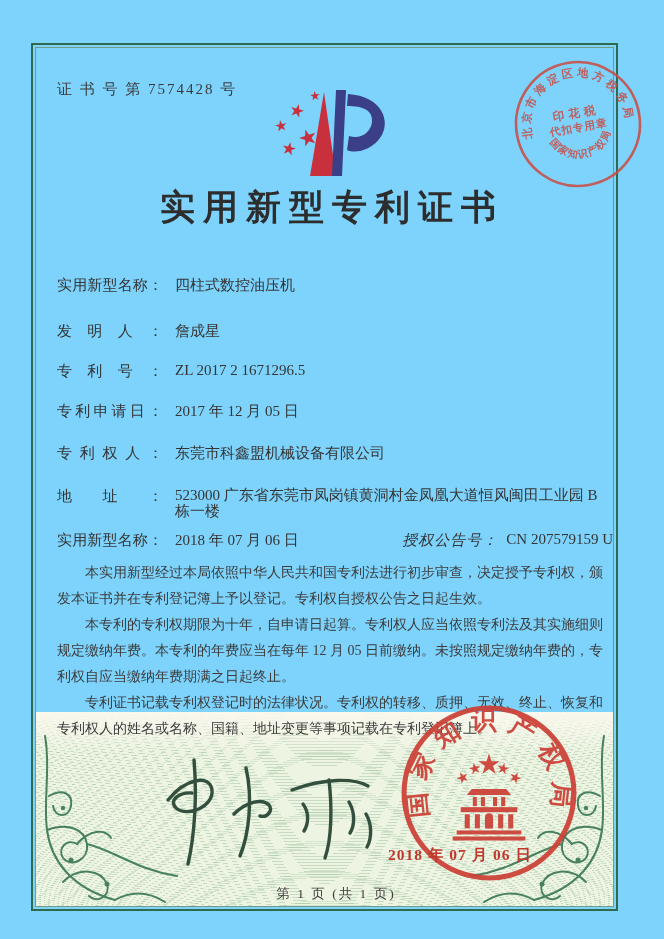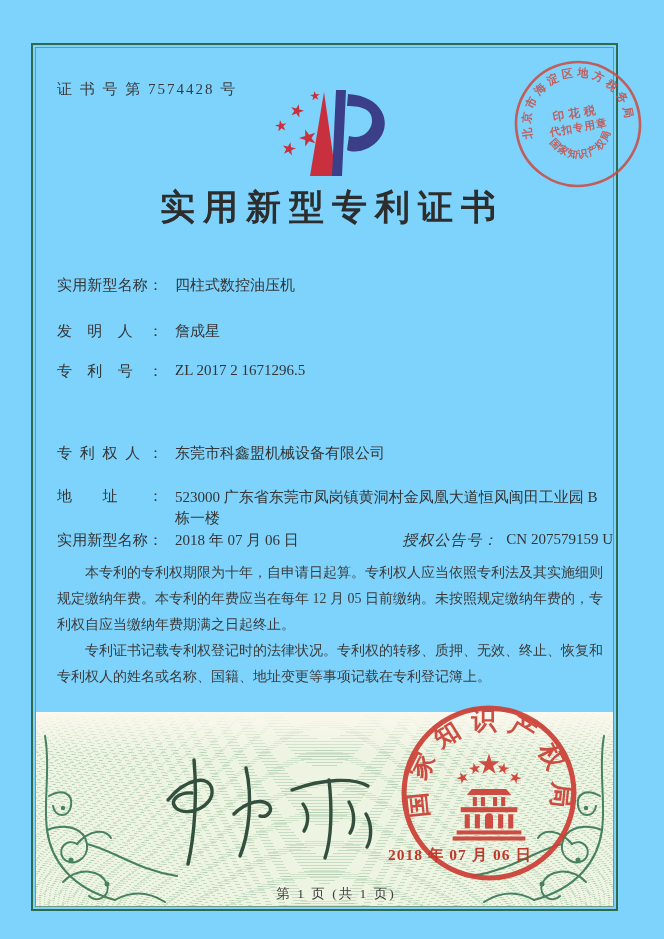--- a/index.html
+++ b/index.html
@@ -24,21 +24,21 @@
   .band::before{content:"";position:absolute;left:0;top:0;right:0;height:42px;
     background:linear-gradient(#fbf8ee, rgba(251,248,238,0));}
 
   .certno{position:absolute;left:57px;top:80px;font-size:15px;letter-spacing:2px;color:#3a3a3a;}
   .title{position:absolute;left:0;right:0;top:184px;text-align:center;
     font-size:35px;font-weight:bold;letter-spacing:8px;color:#2d2d2d;}
 
   .row{position:absolute;left:57px;display:flex;font-size:15px;color:#353535;width:556px;}
   .row .lab{width:106px;flex:0 0 106px;text-align:justify;text-align-last:justify;}
   .row .val{margin-left:12px;}
-  .row .val.addr{width:428px;line-height:21px;}
+  .row .val.addr{width:428px;line-height:16px;}
   .grant{margin-left:auto;display:flex;}
   .grant .lab2{letter-spacing:1px;font-style:italic;}
   .grant .val{margin-left:8px;}
 
   .paras{position:absolute;left:57px;top:560px;width:553px;
     font-size:14px;line-height:26px;color:#3c3c3c;}
   .paras p{margin:0;text-indent:2em;}
 
   .signer{position:absolute;left:62px;top:784px;font-size:17px;line-height:34px;
     letter-spacing:4px;color:#2e2e2e;}
@@ -141,38 +141,43 @@
     <span class="val">詹成星</span>
   </div>
   <div class="row" style="top:276px">
     <span class="lab">实用新型名称：</span>
     <span class="val">四柱式数控油压机</span>
   </div>
   <div class="row" style="top:362px">
     <span class="lab">专利号：</span>
     <span class="val">ZL 2017 2 1671296.5</span>
   </div>
+  <div class="row" style="top:402px">
+    <span class="lab">专利申请日：</span>
+    <span class="val">2017 年 12 月 05 日</span>
+  </div>
   <div class="row" style="top:444px">
     <span class="lab">专利权人：</span>
     <span class="val">东莞市科鑫盟机械设备有限公司</span>
   </div>
   <div class="row" style="top:487px">
     <span class="lab">地址：</span>
     <span class="val addr">523000 广东省东莞市凤岗镇黄洞村金凤凰大道恒风闽田工业园 B 栋一楼</span>
   </div>
   <div class="row" style="top:531px">
     <span class="lab">实用新型名称：</span>
     <span class="val">2018 年 07 月 06 日</span>
     <span class="grant">
       <span class="lab2">授权公告号：</span>
       <span class="val">CN 207579159 U</span>
     </span>
   </div>
 
   <div class="paras">
+    <p>本实用新型经过本局依照中华人民共和国专利法进行初步审查，决定授予专利权，颁发本证书并在专利登记簿上予以登记。专利权自授权公告之日起生效。</p>
     <p>本专利的专利权期限为十年，自申请日起算。专利权人应当依照专利法及其实施细则规定缴纳年费。本专利的年费应当在每年 12 月 05 日前缴纳。未按照规定缴纳年费的，专利权自应当缴纳年费期满之日起终止。</p>
     <p>专利证书记载专利权登记时的法律状况。专利权的转移、质押、无效、终止、恢复和专利权人的姓名或名称、国籍、地址变更等事项记载在专利登记簿上。</p>
   </div>
 
 
   <svg class="signature" viewBox="0 0 240 118">
     <g stroke="#33503f" stroke-width="3.4" fill="none" stroke-linecap="round">
       <path d="M26,48 C44,26 68,22 70,38 C72,54 46,66 34,56 C26,48 38,40 50,41"></path>
       <path d="M52,8 C55,42 53,82 46,112"></path>
       <path d="M104,16 C111,46 107,82 98,104"></path>

